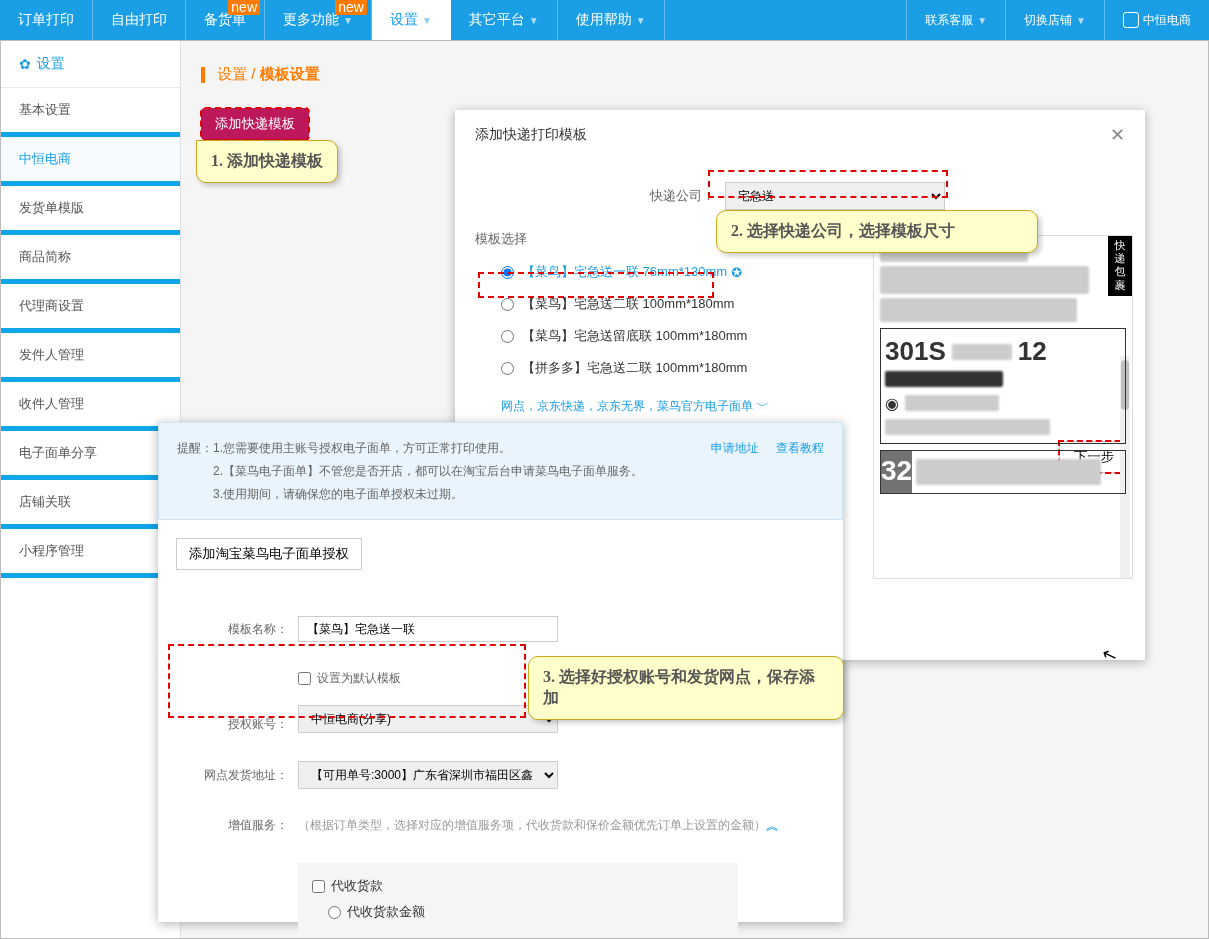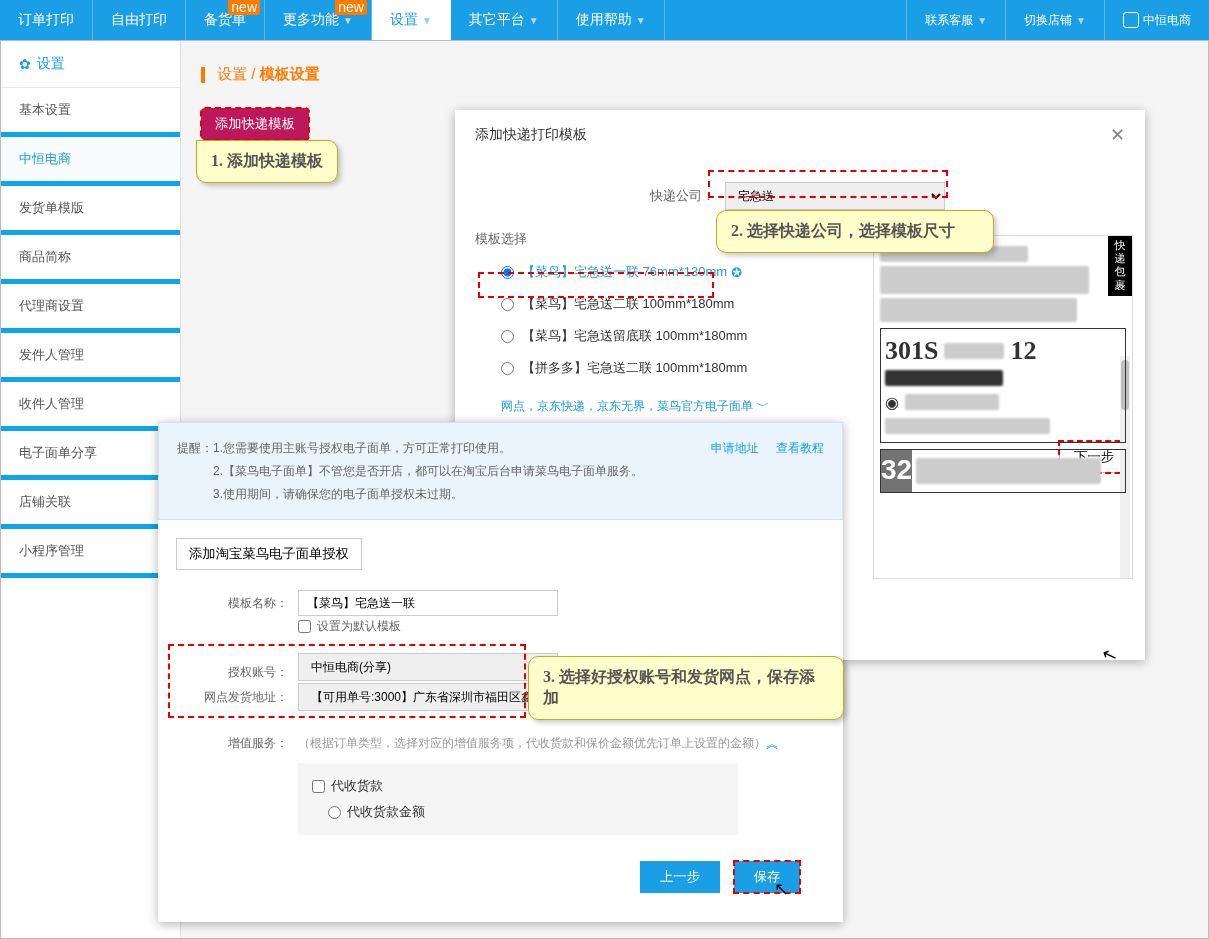--- a/index.html
+++ b/index.html
@@ -61,38 +61,38 @@
 .blurbar { background: #ccc; height: 16px; margin: 4px 0; border-radius: 2px; filter: blur(1px); }
 .next-btn { float: right; margin: 16px 16px 0 0; padding: 6px 14px; background: #fff; border: 1px solid #ccc; cursor: pointer; }
 .cursor-icon { position: absolute; font-size: 18px; transform: rotate(-20deg); color: #000; }
 
 
 .modal2 { left: 158px; top: 422px; width: 685px; height: 500px; }
 .tips { background: #eaf4fd; border: 1px solid #cde5f7; padding: 14px 18px; color: #666; font-size: 12px; line-height: 1.9; }
 .tips .right-links { float: right; }
 .tips .right-links a { color: #1a9ee6; margin-left: 14px; text-decoration: none; }
 .auth-btn { margin: 18px; padding: 6px 12px; background: #fff; border: 1px solid #ccc; cursor: pointer; }
-.form-row { display: flex; align-items: center; margin: 2px 0; }
+.form-row { display: flex; align-items: center; margin: 28px 0; }
 .form-row label { width: 110px; text-align: right; margin-right: 10px; color: #666; font-size: 12px; }
 .txt { border: 1px solid #ccc; padding: 5px 8px; width: 260px; font-size: 12px; }
 .chk-row { margin-left: 120px; color: #666; font-size: 12px; display: flex; align-items: center; }
 .chk-row input { margin-right: 6px; }
 .vas-label { width: 110px; text-align: right; color: #666; font-size: 12px; }
 .vas-desc { color: #999; font-size: 12px; }
 .vas-box { background: #f5f5f5; margin: 10px 0 10px 120px; padding: 14px; width: 440px; }
 .chev-up { color: #1a9ee6; float: right; cursor: pointer; margin-right: 40px; }
 .footer-btns { text-align: right; padding: 16px 24px; }
 .btn-prev { background: #1a9ee6; color: #fff; border: none; padding: 7px 20px; margin-right: 10px; cursor: pointer; }
 .btn-save { background: #1a9ee6; color: #fff; border: none; padding: 7px 20px; cursor: pointer; }
 
 .note-line { color: #1a9ee6; font-size: 12px; margin-top: 14px; padding-left: 26px; }
 .note-line .ar { margin-left: 4px; }
 
 .preview-big { font-size: 26px; font-weight: bold; color: #333; }
-.preview-row { display: flex; align-items: center; gap: 6px; margin: 3px 0; font-family: Liberation Serif, serif; }
+.preview-row { display: flex; align-items: center; gap: 6px; margin: 3px 0; }
 .black-block { background: #737373; color: #fff; font-size: 28px; font-weight: bold; padding: 4px 0; }
 
 .scroll-ind { position: absolute; right: 2px; top: 120px; width: 10px; height: 340px; background: #f0f0f0; }
 .scroll-ind::before { content:""; position:absolute; left:1px; top:4px; width:8px; height:50px; background:#c0c0c0; border-radius:4px; }
 
 </style>
 </head>
 <body>
 
 <div class="topnav">
@@ -236,21 +236,21 @@
     </div>
   </div>
 
   <button class="next-btn red-dash">下一步</button>
   <span class="cursor-icon" style="right:28px; bottom:-6px;">↖</span>
 </div>
 
 <div class="red-dash-box" style="left:1162px; top:170px; width:240px; height:28px; left:708px;"></div>
 <div class="red-dash-box" style="left:478px; top:272px; width:236px; height:26px;"></div>
 
-<div class="annot" style="left:716px; top:210px; width:278px;">2. 选择快递公司，选择模板尺寸</div>
+<div class="annot" style="left:716px; top:210px; width:322px;">2. 选择快递公司，选择模板尺寸</div>
 
 <div class="modal modal2">
   <div class="tips">
     <div class="right-links">
       <a href="#">申请地址</a>
       <a href="#">查看教程</a>
     </div>
     <span>提醒：</span><span>1.您需要使用主账号授权电子面单，方可正常打印使用。</span><br>
     <span style="visibility:hidden">提醒：</span><span>2.【菜鸟电子面单】不管您是否开店，都可以在淘宝后台申请菜鸟电子面单服务。</span><br>
     <span style="visibility:hidden">提醒：</span><span>3.使用期间，请确保您的电子面单授权未过期。</span>

